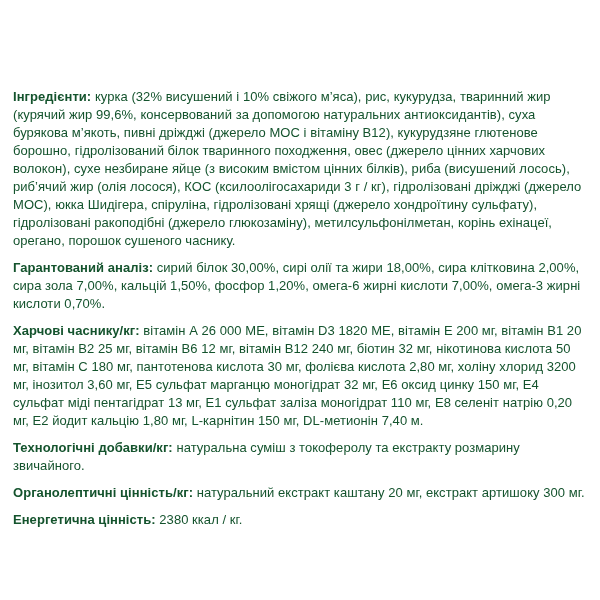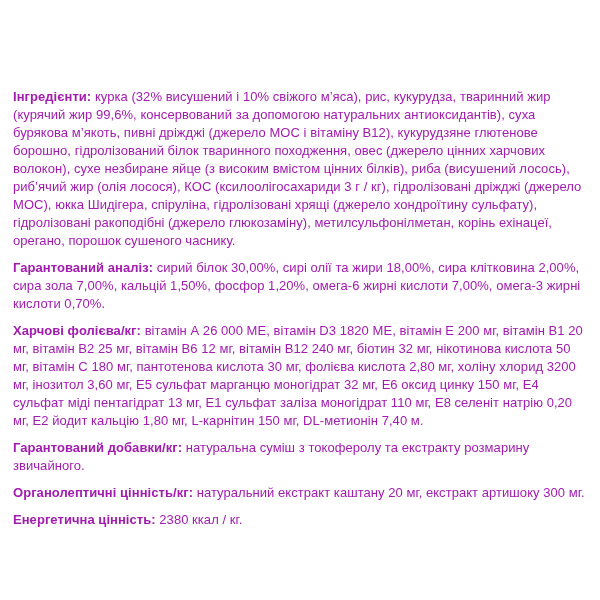--- a/index.html
+++ b/index.html
@@ -12,21 +12,21 @@
     height: 600px;
     position: relative;
     overflow: hidden;
     font-family: "Liberation Sans", sans-serif;
   }
   .doc {
     position: absolute;
     top: 88px;
     left: 13px;
     width: 574px;
-    color: #a21caf;
+    color: #14532d;
     font-size: 13px;
     line-height: 18px;
     letter-spacing: 0.05px;
   }
   .para {
     margin: 0 0 9px 0;
   }
   .para b {
     font-weight: 700;
   }
@@ -40,26 +40,26 @@
     <b>Інгредієнти:</b>
     <span>курка (32% висушений і 10% свіжого м’яса), рис, кукурудза, тваринний жир (курячий жир 99,6%, консервований за допомогою натуральних антиоксидантів), суха бурякова м’якоть, пивні дріжджі (джерело МОС і вітаміну В12), кукурудзяне глютенове борошно, гідролізований білок тваринного походження, овес (джерело цінних харчових волокон), сухе незбиране яйце (з високим вмістом цінних білків), риба (висушений лосось), риб’ячий жир (олія лосося), КОС (ксилоолігосахариди 3 г / кг), гідролізовані дріжджі (джерело МОС), юкка Шидігера, спіруліна, гідролізовані хрящі (джерело хондроїтину сульфату), гідролізовані ракоподібні (джерело глюкозаміну), метилсульфонілметан, корінь ехінацеї, орегано, порошок сушеного часнику.</span>
   </p>
 
   <p class="para">
     <b>Гарантований аналіз:</b>
     <span>сирий білок 30,00%, сирі олії та жири 18,00%, сира клітковина 2,00%, сира зола 7,00%, кальцій 1,50%, фосфор 1,20%, омега-6 жирні кислоти 7,00%, омега-3 жирні кислоти 0,70%.</span>
   </p>
 
   <p class="para">
-    <b>Харчові фолієва/кг:</b>
+    <b>Харчові часнику/кг:</b>
     <span>вітамін А 26 000 МЕ, вітамін D3 1820 МЕ, вітамін Е 200 мг, вітамін В1 20 мг, вітамін В2 25 мг, вітамін В6 12 мг, вітамін В12 240 мг, біотин 32 мг, нікотинова кислота 50 мг, вітамін С 180 мг, пантотенова кислота 30 мг, фолієва кислота 2,80 мг, холіну хлорид 3200 мг, інозитол 3,60 мг, Е5 сульфат марганцю моногідрат 32 мг, Е6 оксид цинку 150 мг, Е4 сульфат міді пентагідрат 13 мг, Е1 сульфат заліза моногідрат 110 мг, Е8 селеніт натрію 0,20 мг, Е2 йодит кальцію 1,80 мг, L-карнітин 150 мг, DL-метионін 7,40 м.</span>
   </p>
 
   <p class="para">
-    <b>Гарантований добавки/кг:</b>
+    <b>Технологічні добавки/кг:</b>
     <span>натуральна суміш з токоферолу та екстракту розмарину звичайного.</span>
   </p>
 
   <p class="para">
     <b>Органолептичні цінність/кг:</b>
     <span>натуральний екстракт каштану 20 мг, екстракт артишоку 300 мг.</span>
   </p>
 
   <p class="para">
     <b>Енергетична цінність:</b>

